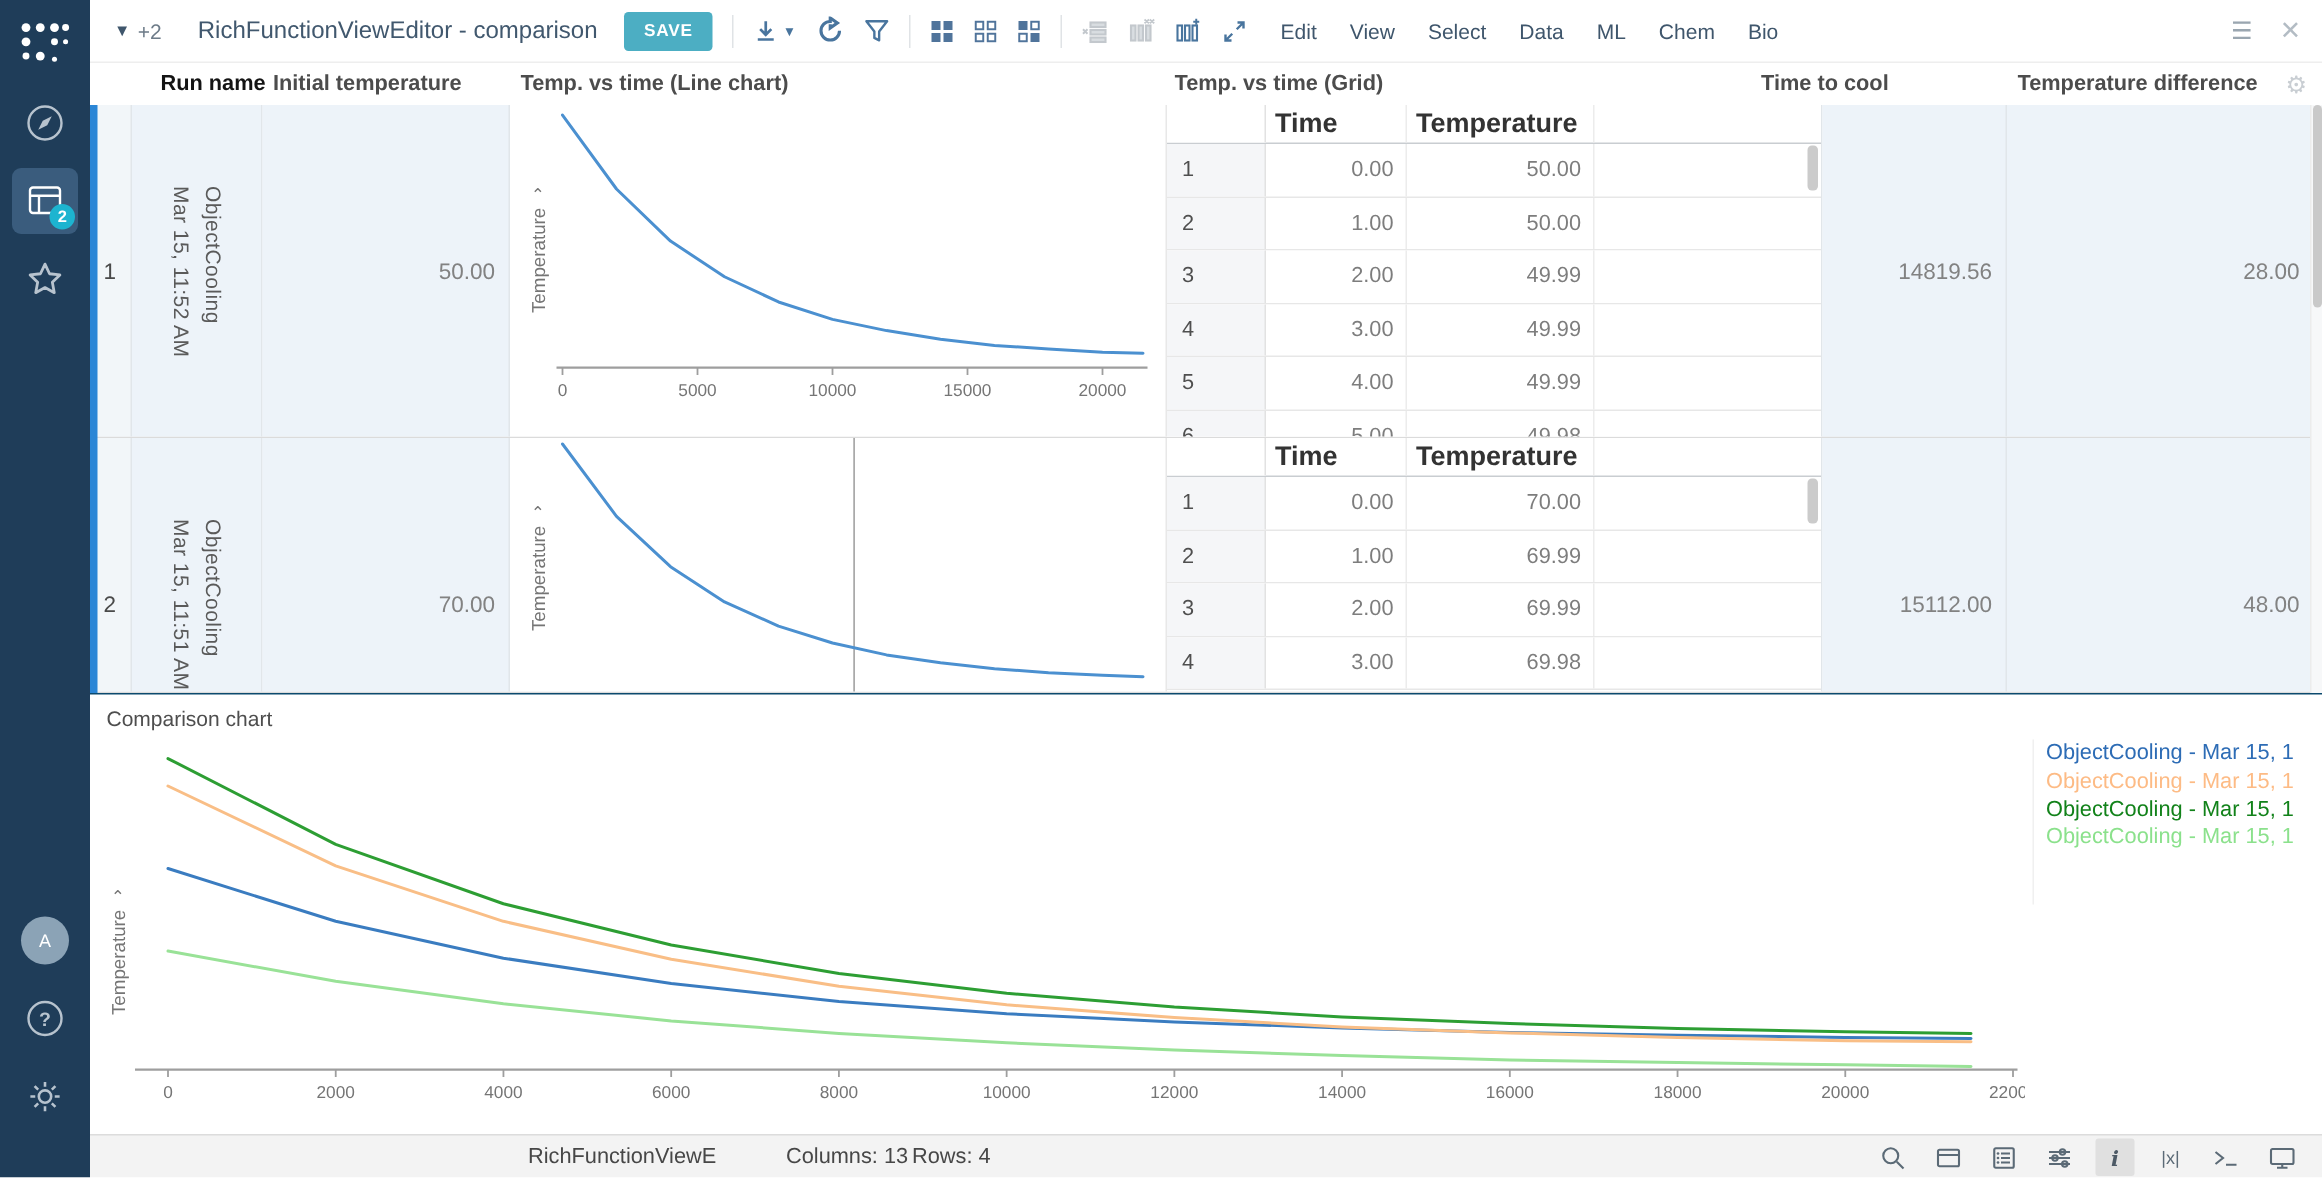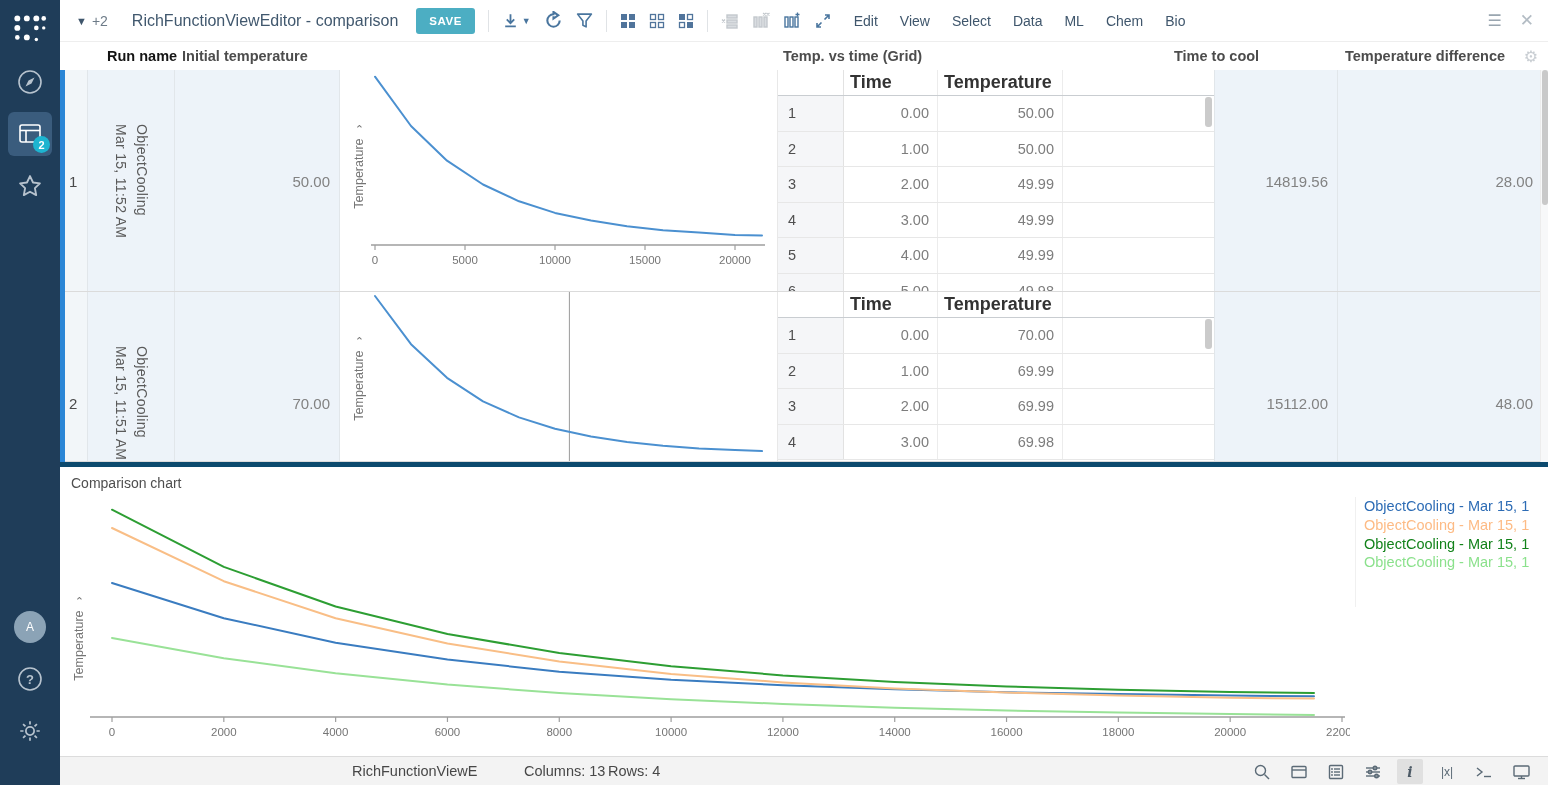--- a/index.html
+++ b/index.html
@@ -76,21 +76,21 @@
   .mg-head { position:relative; height:26px; background:#fff; border-bottom:1px solid #c9cdd1; }
   .mg-row { position:relative; height:35.5px; background:#fff; border-bottom:1px solid #e7e7e7; }
   .mg-num { position:absolute; left:0; top:0; bottom:0; width:66px; background:#f5f6f8; border-right:1px solid #e2e2e2; color:#4f4f4f; font-size:14.5px; display:flex; align-items:center; padding-left:10px; }
   .mg-head .mg-num { background:#fff; }
   .mg-c1 { position:absolute; left:66px; top:0; bottom:0; width:94px; border-right:1px solid #ececec; display:flex; align-items:center; justify-content:flex-end; padding-right:8px; color:#7d7d7d; font-size:14.5px; }
   .mg-c2 { position:absolute; left:160px; top:0; bottom:0; width:125px; border-right:1px solid #ececec; display:flex; align-items:center; justify-content:flex-end; padding-right:8px; color:#7d7d7d; font-size:14.5px; }
   .mg-head .mg-c1, .mg-head .mg-c2 { justify-content:flex-start; padding-left:6px; font-weight:700; color:#333; font-size:18px; }
   .mg-thumb { position:absolute; left:427px; top:27px; width:7px; height:30px; background:#cbcbcb; border-radius:3px; cursor:pointer; }
 
   
-  .comparison { position:absolute; left:60px; top:462px; width:1488px; height:294px; background:#fff; border-top:5px solid #0c4a6e; }
+  .comparison { position:absolute; left:60px; top:462px; width:1488px; height:294px; background:#fff; border-top:1px solid #0c4a6e; }
   .cmp-title { position:absolute; left:11px; top:8px; font-size:14px; color:#4e4e4e; }
   .cmp-svg { position:absolute; left:0; top:0; }
   .cmp-ylabel { position:absolute; left:8px; top:90px; height:160px; width:22px; display:flex; align-items:center; justify-content:center; }
   .cmp-legend { position:absolute; left:1295px; top:30px; width:253px; height:110px; padding-left:8px; border-left:1px solid #f0f0f0; overflow:hidden; }
   .legend-item { font-size:14.5px; line-height:18.8px; white-space:nowrap; cursor:pointer; }
 
   
   .statusbar { position:absolute; left:60px; top:756px; width:1488px; height:29px; background:#f3f3f3; border-top:1px solid #dcdcdc; display:flex; align-items:center; }
   .st-text { color:#474747; font-size:14.5px; white-space:nowrap;text-align:center; }
   .st-table { position:absolute; left:292px; }
@@ -258,20 +258,21 @@
     <span class="tb-menu">Bio</span>
     <span class="tb-right">
       <span class="tb-burger">☰</span>
       <span class="tb-close">✕</span>
     </span>
   </header>
 
   <div class="grid-header">
     <span class="gh gh-runname">Run name</span>
     <span class="gh gh-inittemp">Initial temperature</span>
+    <span class="gh gh-linechart">Temp. vs time (Line chart)</span>
     <span class="gh gh-grid">Temp. vs time (Grid)</span>
     <span class="gh gh-cool">Time to cool</span>
     <span class="gh gh-diff">Temperature difference</span>
     <span class="gh-gear">⚙</span>
   </div>
 
   <div class="grid-body">
 
     <div class="row row1">
       <div class="cell c-num">1</div>

